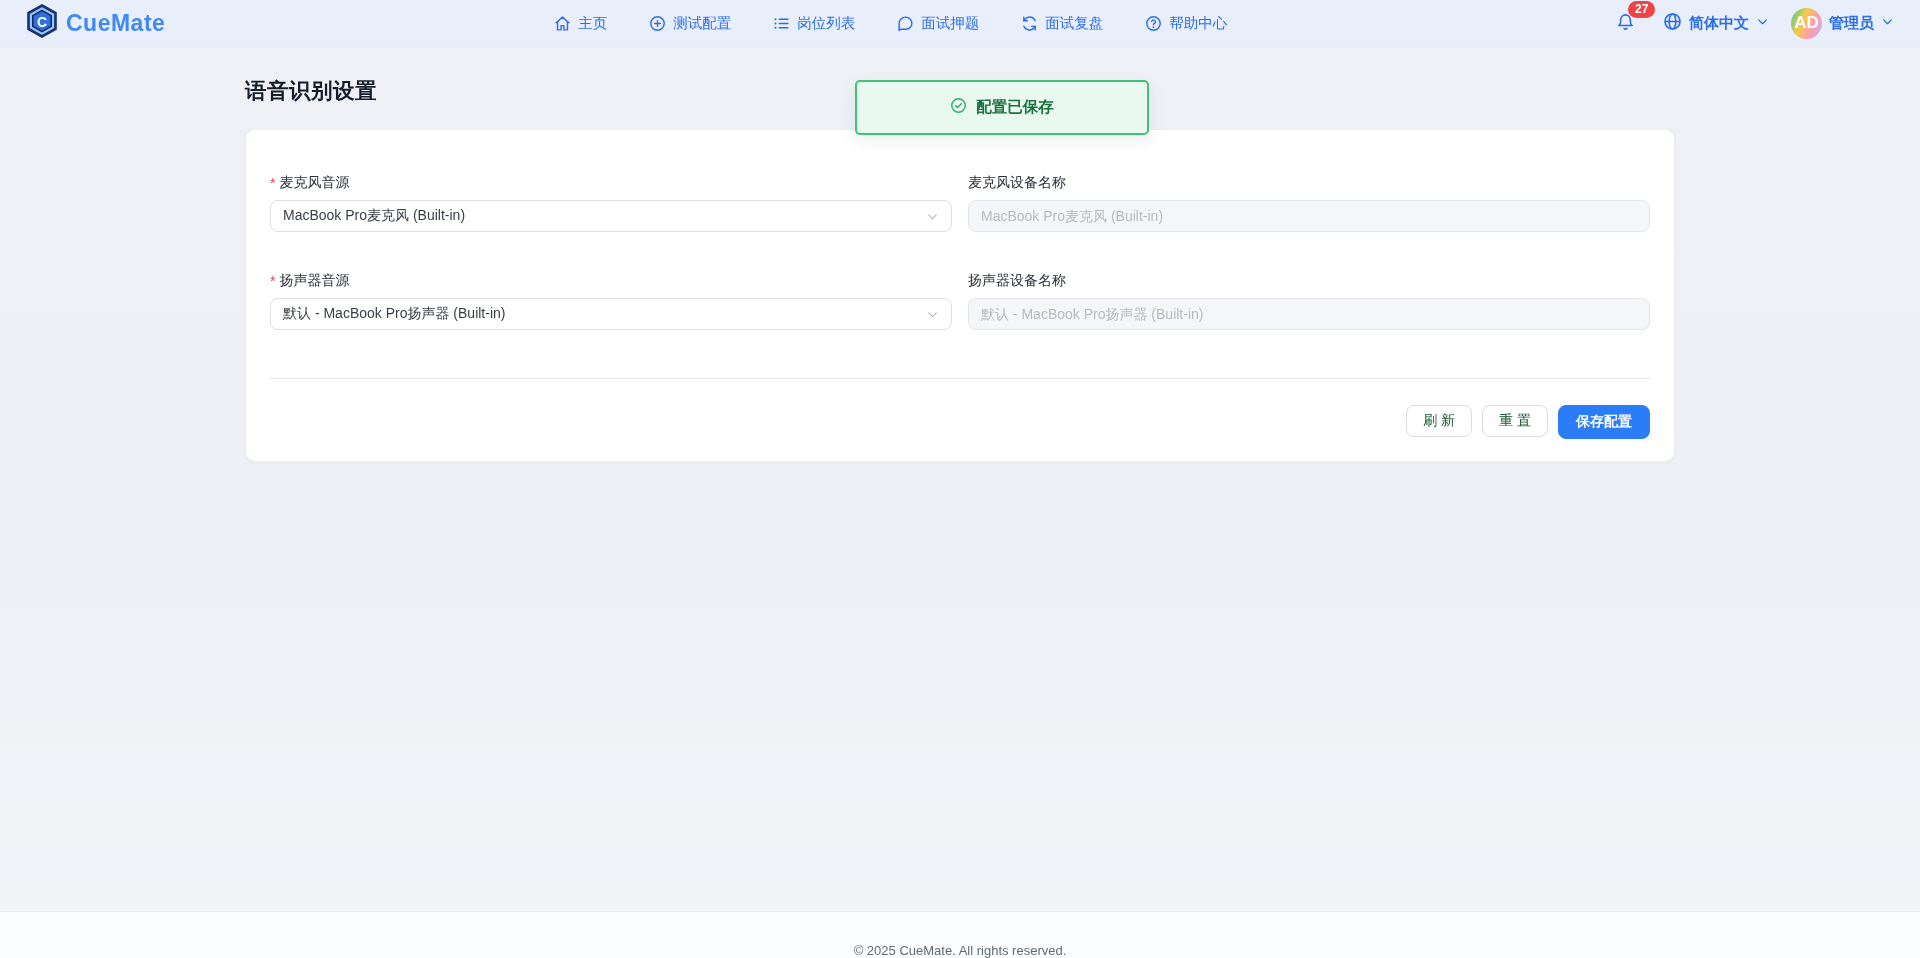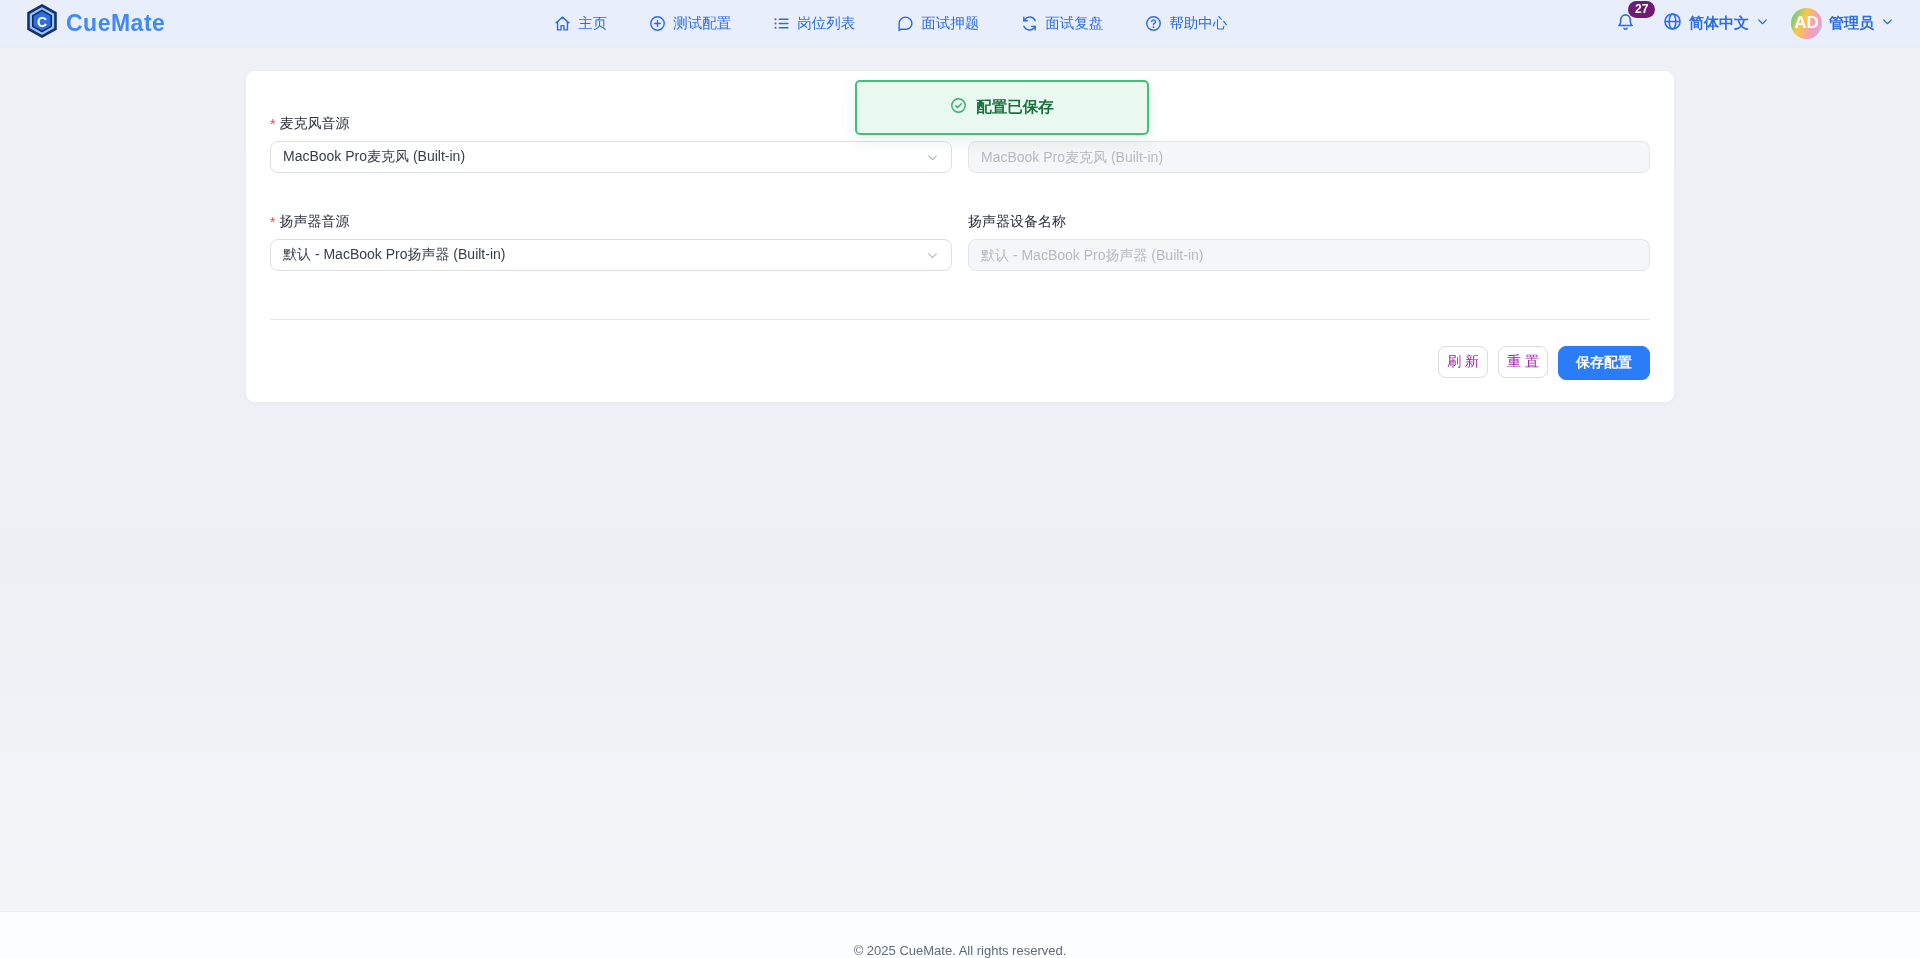--- a/index.html
+++ b/index.html
@@ -22,21 +22,21 @@
   }
   .brand { display:flex; align-items:center; gap:8px; cursor:pointer; }
   .brand-name { font-size:23px; font-weight:800; color:#4189f5; letter-spacing:.5px; }
   .main-nav { display:flex; align-items:center; gap:42px; }
   .nav-item { display:flex; align-items:center; gap:7px; color:#2b6de8; font-size:14.5px; font-weight:500; cursor:pointer; white-space:nowrap; }
   .nav-item svg { display:block; }
   .top-right { display:flex; align-items:center; gap:22px; }
   .bell-wrap { position:relative; cursor:pointer; padding:2px 6px 0 0; }
   .badge {
     position:absolute; top:-9px; left:12px;
-    background:#701a75; color:#fff; font-size:12px; font-weight:700;
+    background:#ef4444; color:#fff; font-size:12px; font-weight:700;
     border-radius:9px; padding:1px 7px 2px; line-height:14px;
   }
   .lang-wrap,.user-wrap { display:flex; align-items:center; gap:7px; cursor:pointer; }
   .lang-label,.user-role { color:#2b6de8; font-size:15px; font-weight:600; }
   .chev { color:#2b6de8; }
   .avatar {
     width:31px; height:31px; border-radius:50%;
     background:linear-gradient(115deg,#4ecf8d 5%,#f7c948 38%,#f999c1 72%,#9fd4f2 100%);
     color:#fff; font-size:17px; font-weight:700;
     display:flex; align-items:center; justify-content:center;
@@ -86,21 +86,21 @@
     font-family:"Liberation Sans","DejaVu Sans",sans-serif;
   }
   .text-input::placeholder { color:#b6bac1; }
   .divider { border:none; border-top:1px solid #e4e7ed; margin-top:48px; }
   .btn-row { display:flex; justify-content:flex-end; gap:10px; margin-top:26px; }
   .btn {
     height:32px; border-radius:8px; font-size:14px; cursor:pointer;
     font-family:"Liberation Sans","DejaVu Sans",sans-serif;
     display:inline-flex; align-items:center; justify-content:center;
   }
-  .btn-default { background:#fff; border:1px solid #d9dce1; color:#a21caf; padding:0 8px; }
+  .btn-default { background:#fff; border:1px solid #d9dce1; color:#14532d; padding:0 16px; }
   .btn-primary { background:#2b7cf7; border:1px solid #2b7cf7; color:#fff; font-weight:600; padding:16px 17px; }
   
   .footer {
     flex:0 0 47px; background:#fcfdfe; border-top:1px solid #ebeef2;
     display:flex; align-items:flex-end; justify-content:center;
   }
   .footer-text { font-size:13px; color:#606a79; }
 </style>
 </head>
 <body>
@@ -218,20 +218,21 @@
     <svg width="17" height="17" viewBox="0 0 24 24" fill="none" stroke="#2fae67" stroke-width="2" stroke-linecap="round" stroke-linejoin="round">
         <circle cx="12" cy="12" r="9.5"></circle>
         <path d="M8 12.3l2.6 2.6L16 9.5"></path>
       </svg>
   </span>
   <span class="toast-text">配置已保存</span>
 </div>
 
 <main class="main">
   <div class="page-wrap">
+    <h1 class="page-title">语音识别设置</h1>
 
     <section class="card">
 
       <div class="form-grid">
 
         <div class="field">
           <div class="field-label">
             <span class="req">*</span>
             <span>麦克风音源</span>
           </div>

